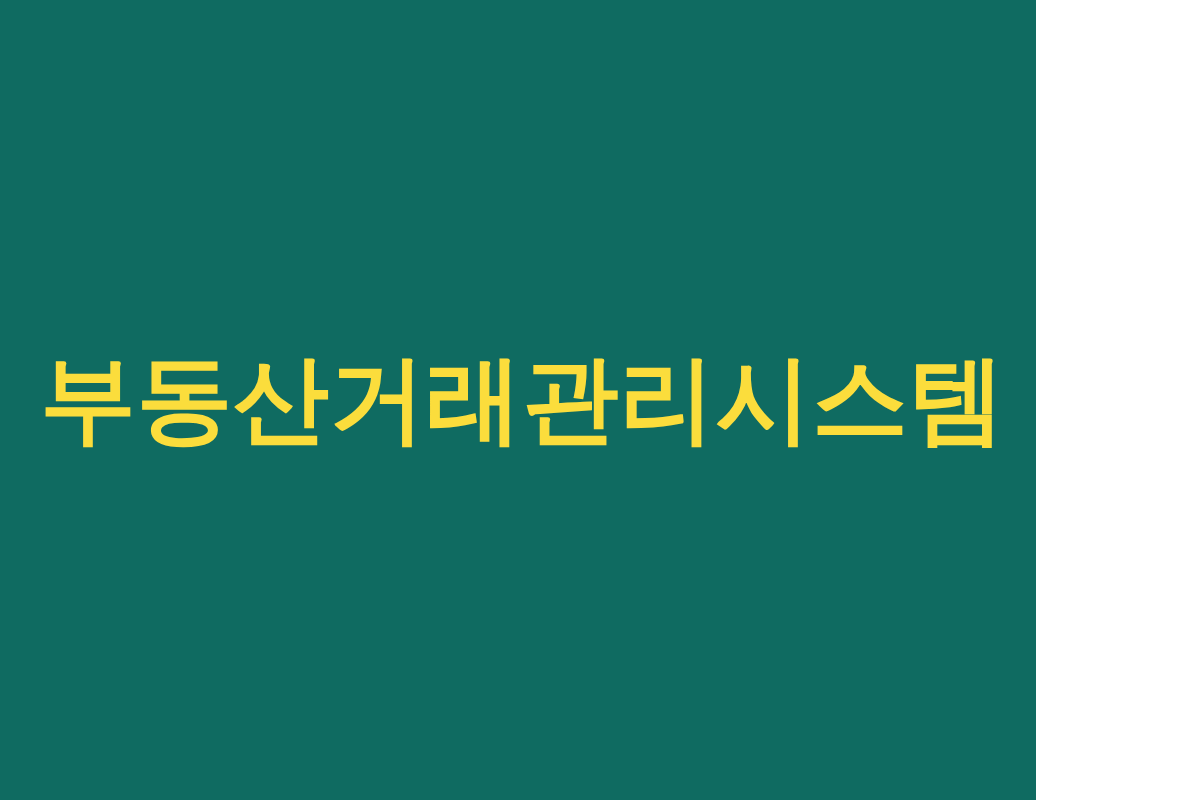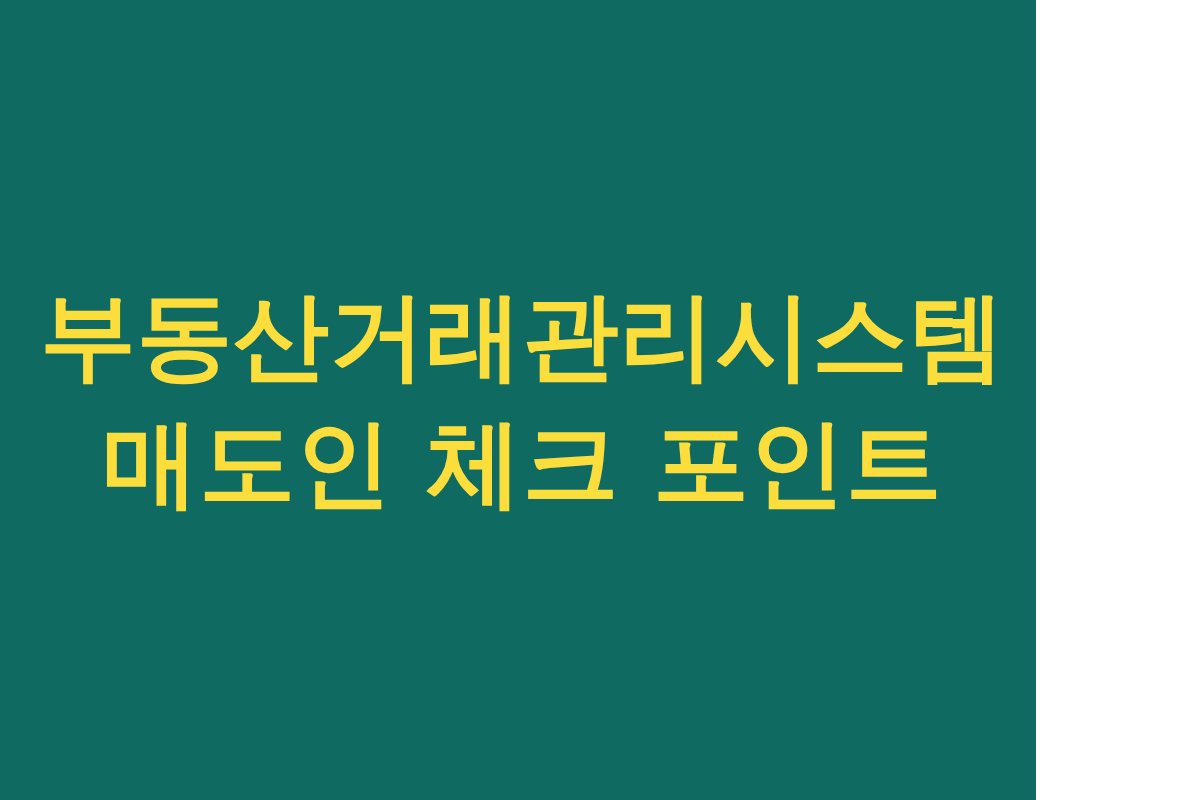--- a/index.html
+++ b/index.html
@@ -55,17 +55,16 @@
 </style>
 </head>
 <body>
 
 <div id="title-card" style="background: rgb(15, 107, 97);">
 
   <div class="headline-block">
 
     <div class="headline headline-line-1" style="color: rgb(251, 221, 60);">부동산거래관리시스템</div>
 
-    <div class="headline headline-line-2" style="color: rgb(251, 221, 60);">매도인 체크 포인트</div>
 
   </div>
 
 </div>
 
 </body></html>

